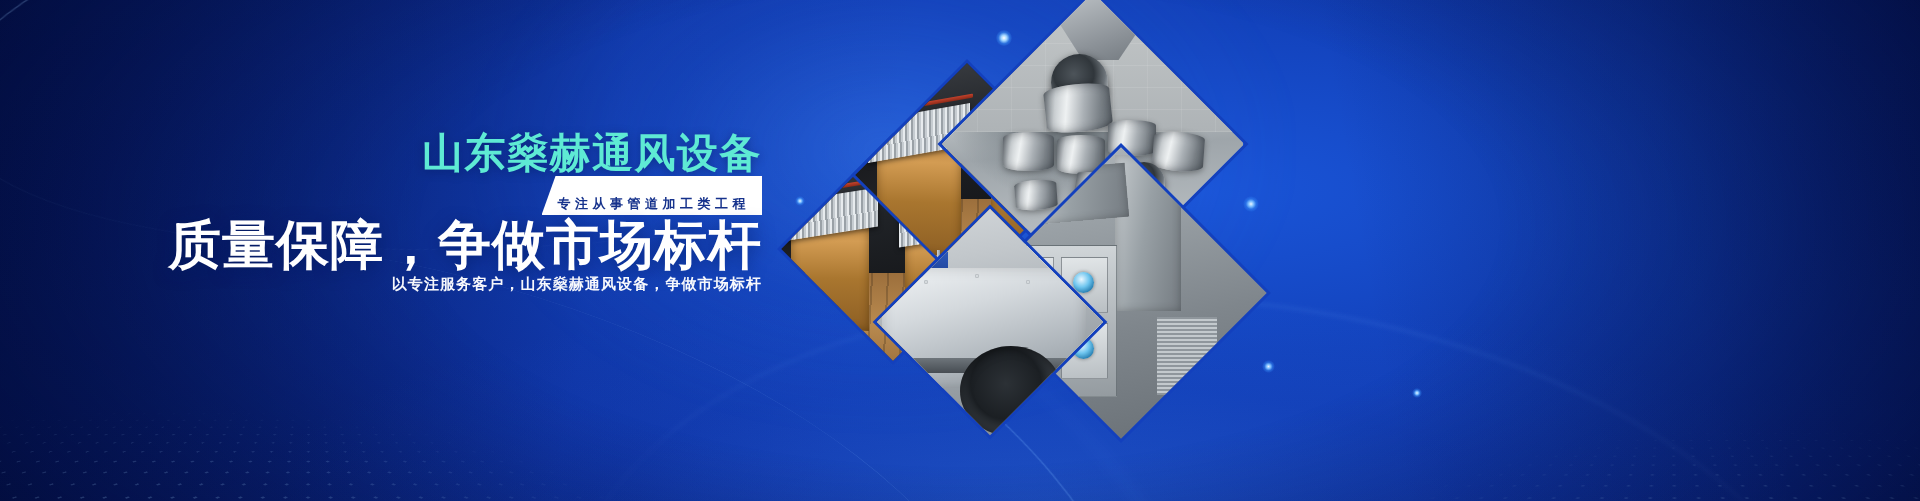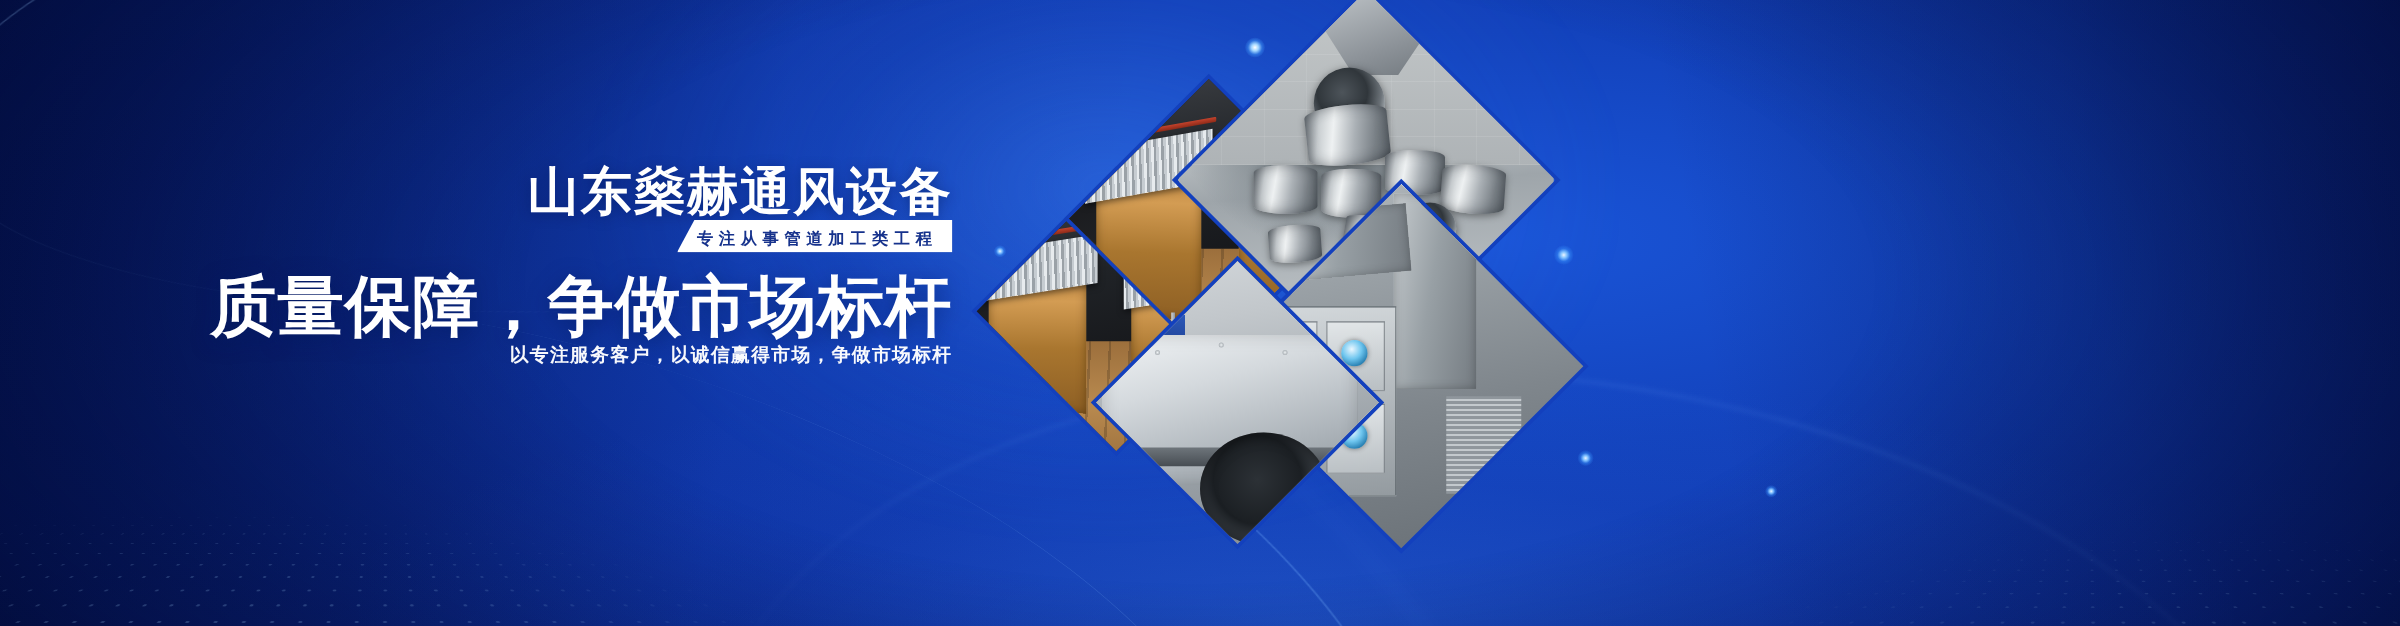--- a/index.html
+++ b/index.html
@@ -157,34 +157,34 @@
 
   
   .text-block {
     position: absolute;
     left: 0; top: 0;
     width: 790px; height: 501px;
   }
   .title-main {
     position: absolute;
     right: 28px; top: 126px;
-    color: #ffffff;
+    color: #5eead4;
     font-size: 41px;
     font-weight: 700;
     letter-spacing: 1.5px;
     white-space: nowrap;
     text-shadow: 0 2px 10px rgba(0,20,80,0.45);
   }
   .badge {
     position: absolute;
     right: 28px; top: 176px;
     height: 23px;
     display: flex;
     align-items: center;
-    padding: 3px 12px 0 16px;
+    padding: 16px 12px 0 16px;
     background: #ffffff;
     color: #16328c;
     font-size: 13px;
     font-weight: 700;
     letter-spacing: 4.5px;
     white-space: nowrap;
     -webkit-clip-path: polygon(14px 0, 100% 0, 100% 100%, 0 100%);
     clip-path: polygon(14px 0, 100% 0, 100% 100%, 0 100%);
     box-shadow: 0 2px 10px rgba(0,15,70,0.3);
   }
@@ -415,21 +415,21 @@
   <div class="beam"></div>
 
   <div class="text-block">
 
     <div class="title-main">山东燊赫通风设备</div>
 
     <div class="badge">专注从事管道加工类工程</div>
 
     <div class="headline">质量保障，争做市场标杆</div>
 
-    <div class="tagline">以专注服务客户，以诚信赢得市场，争做市场标杆</div>
+    <div class="tagline">以专注服务客户，山东燊赫通风设备，争做市场标杆</div>
   </div>
 
   <div class="collage">
 
     <div class="dia dia-left">
       <div class="inner ph-coil">
         <div class="cab" style="left:26%; top:18%; width:48%; height:52%;"></div>
         <div class="floor"></div>
         <div class="unit" style="left:16%; top:40%; width:26%; height:36%; transform:skewY(6deg);"></div>
         <div class="unit" style="left:54%; top:42%; width:26%; height:36%; transform:skewY(6deg);"></div>

